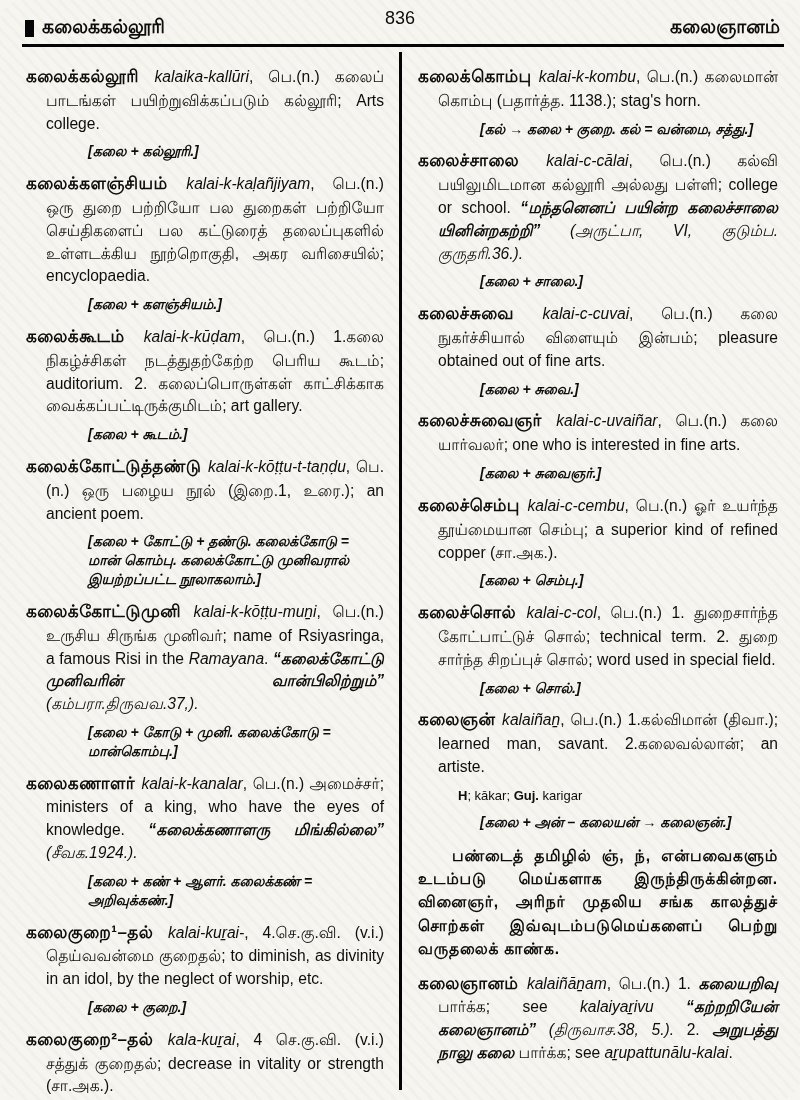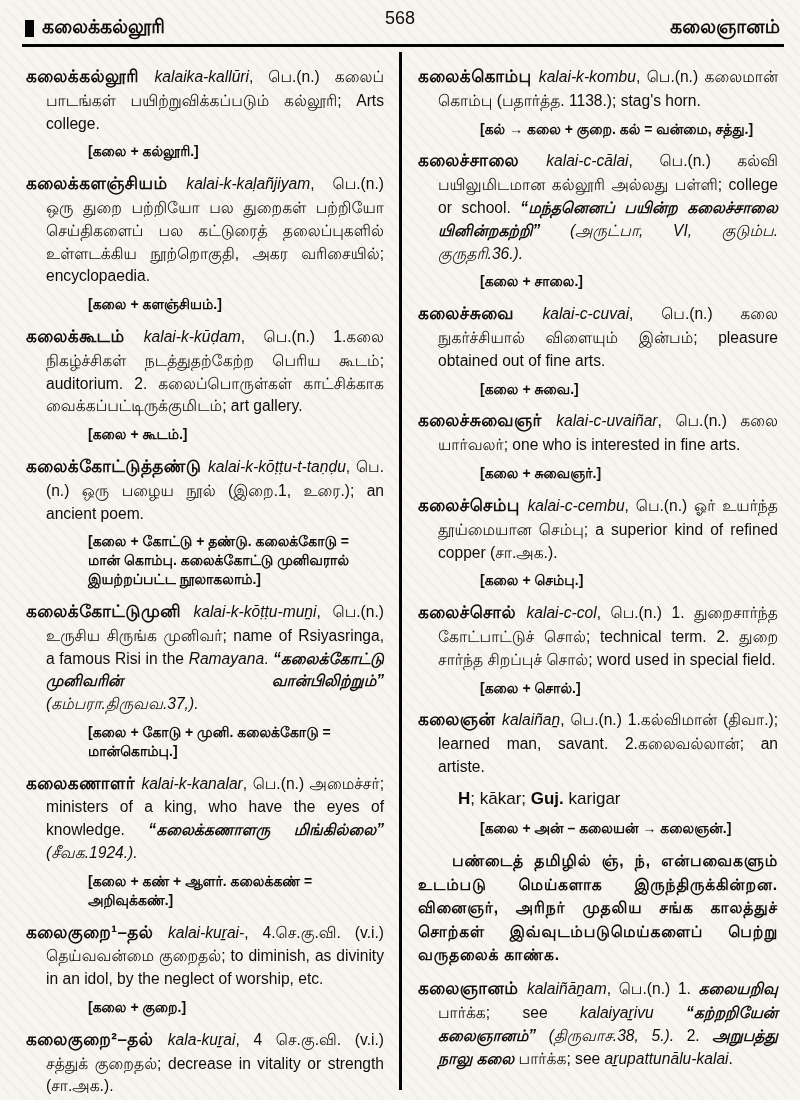--- a/index.html
+++ b/index.html
@@ -23,31 +23,31 @@
   .col-left  { left:26px;  width:358px; }
   .col-right { left:418px; width:360px; }
   .entry { margin:0; }
   .entry-body { margin:11px 0 5px 0; padding-left:20px; text-indent:-20px; }
   .run-hw { font-weight:bold; font-size:17px; letter-spacing:0.4px; }
   .run-tr { font-style:italic; }
   .run-i  { font-style:italic; }
   .run-q  { font-style:italic; font-weight:bold; }
   .run-b  { font-weight:bold; }
   .run-n  { }
-  .etym { margin:7px 0 9px 62px; font-weight:600; font-size:14px; line-height:1.35; text-align:left; padding-right:6px; }
-  .cognates { margin:8px 0 2px 40px; font-size:17px; text-align:left; }
+  .etym { margin:7px 0 9px 62px; font-style:italic; font-weight:600; font-size:14px; line-height:1.35; text-align:left; padding-right:6px; }
+  .cognates { margin:8px 0 2px 40px; font-size:13px; text-align:left; }
   .note { margin:12px 0 6px 0; text-indent:34px; font-weight:bold; letter-spacing:0.8px; line-height:1.5; }
 </style>
 </head>
 <body>
 
 <div class="page">
   <div class="scan-artifact"></div>
   <div class="header-left">கலைக்கல்லூரி</div>
-  <div class="page-number">568</div>
+  <div class="page-number">836</div>
   <div class="header-right">கலைஞானம்</div>
   <div class="header-rule"></div>
   <div class="column-divider"></div>
 
   <div class="col col-left">
       <div class="entry">
         <p class="entry-body"><span class="run-hw">கலைக்கல்லூரி </span><span class="run-tr">kalaika-kallūri</span><span class="run-n">, பெ.(n.) கலைப் பாடங்கள் பயிற்றுவிக்கப்படும் கல்லூரி; Arts college.</span></p>
         <p class="etym">[கலை + கல்லூரி.]</p>
       </div>
       <div class="entry">

